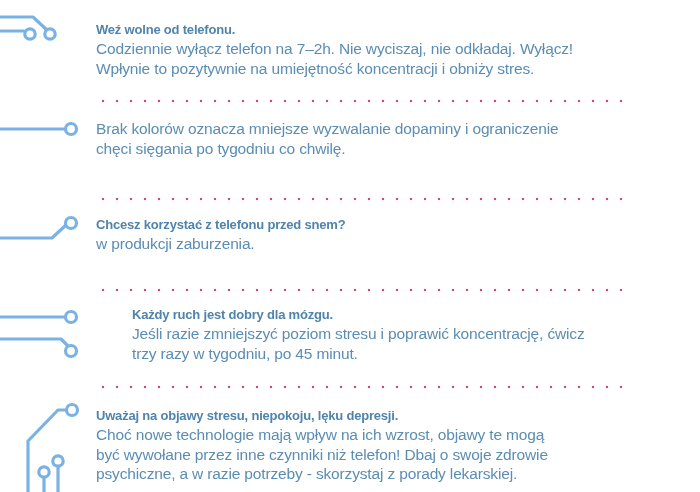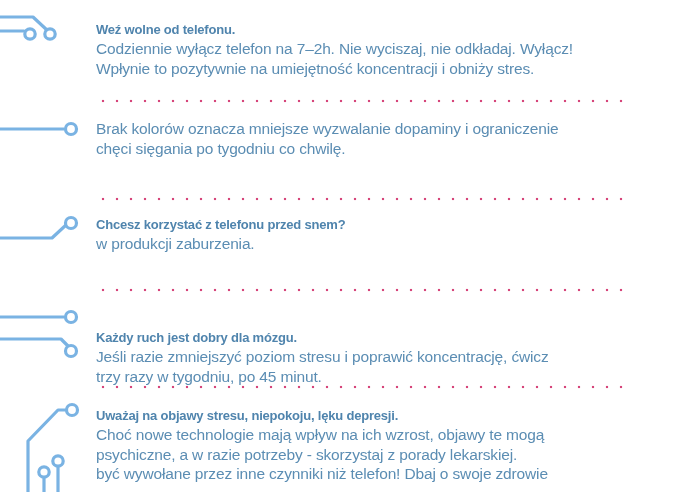--- a/index.html
+++ b/index.html
@@ -66,25 +66,25 @@
   <div class="body">chęci sięgania po tygodniu co chwilę.</div>
 </div>
 <div class="sep" style="top:197px;"></div>
 
 <div class="tip" style="top:215px;">
   <div class="title">Chcesz korzystać z telefonu przed snem?</div>
   <div class="body">w produkcji zaburzenia.</div>
 </div>
 <div class="sep" style="top:288px;"></div>
 
-<div class="tip" style="top:328px;">
+<div class="tip" style="top:305px;margin-left:36px;">
   <div class="title">Każdy ruch jest dobry dla mózgu.</div>
   <div class="body">Jeśli razie zmniejszyć poziom stresu i poprawić koncentrację, ćwicz</div>
   <div class="body">trzy razy w tygodniu, po 45 minut.</div>
 </div>
 <div class="sep" style="top:385px;"></div>
 
 <div class="tip" style="top:406px;">
   <div class="title">Uważaj na objawy stresu, niepokoju, lęku depresji.</div>
   <div class="body">Choć nowe technologie mają wpływ na ich wzrost, objawy te mogą</div>
+  <div class="body">być wywołane przez inne czynniki niż telefon!  Dbaj o swoje zdrowie</div>
   <div class="body">psychiczne, a w razie potrzeby - skorzystaj z porady lekarskiej.</div>
-  <div class="body">być wywołane przez inne czynniki niż telefon!  Dbaj o swoje zdrowie</div>
 </div>
 
 </body></html>

